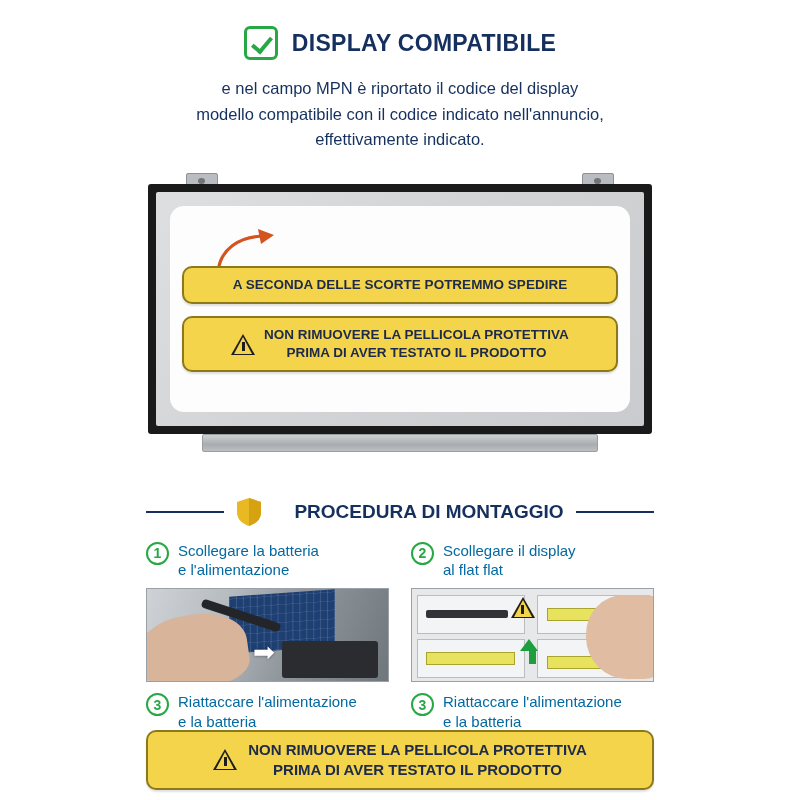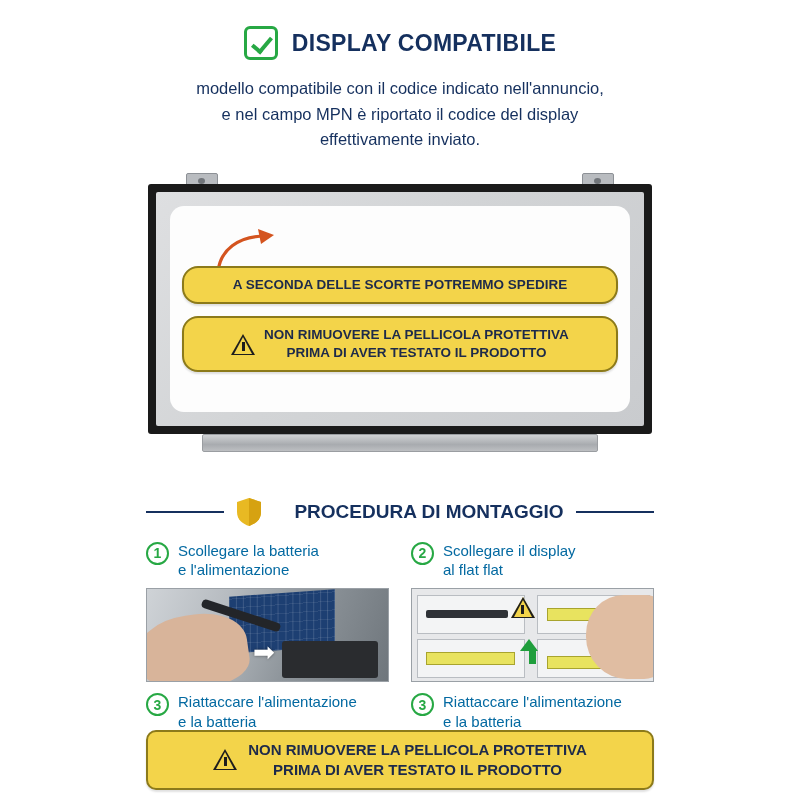--- a/index.html
+++ b/index.html
@@ -136,21 +136,21 @@
     position: absolute;
     left: 0;
     right: 0;
     top: 74px;
     padding: 0 26px;
     box-sizing: border-box;
   }
   .callout {
     background: #f3d44a;
     border: 2px solid #8c7a1a;
-    border-radius: 16px;
+    border-radius: 10px;
     padding: 8px 10px;
     text-align: center;
     font-size: 13.5px;
     font-weight: bold;
     color: #1d2a4a;
     line-height: 1.35;
     margin-bottom: 12px;
     box-shadow: 0 2px 2px rgba(0,0,0,.12);
   }
   .callout.with-warning {
@@ -414,23 +414,23 @@
 
 <div class="page">
   <div class="content">
 
     <div class="header-row">
       <span class="check-box-icon"></span>
       <span class="header-title">DISPLAY COMPATIBILE</span>
     </div>
 
     <div class="intro">
+      <div>e nel campo MPN è riportato il codice del display</div>
       <div>modello compatibile con il codice indicato nell'annuncio,</div>
-      <div>e nel campo MPN è riportato il codice del display</div>
-      <div>effettivamente inviato.</div>
+      <div>effettivamente indicato.</div>
     </div>
 
     <div class="display-wrap">
       <span class="mount-tab left"></span>
       <span class="mount-tab right"></span>
 
       <div class="screen-outer">
         <div class="screen-inner">
           <div class="screen-white"></div>
 

